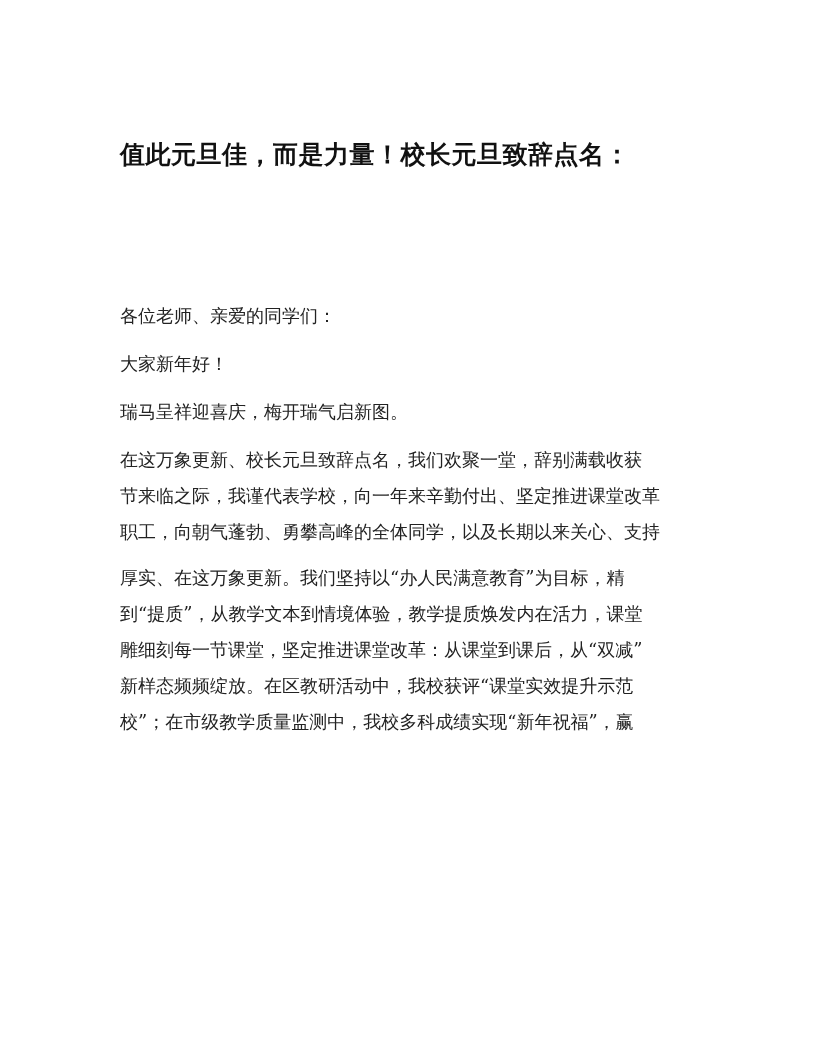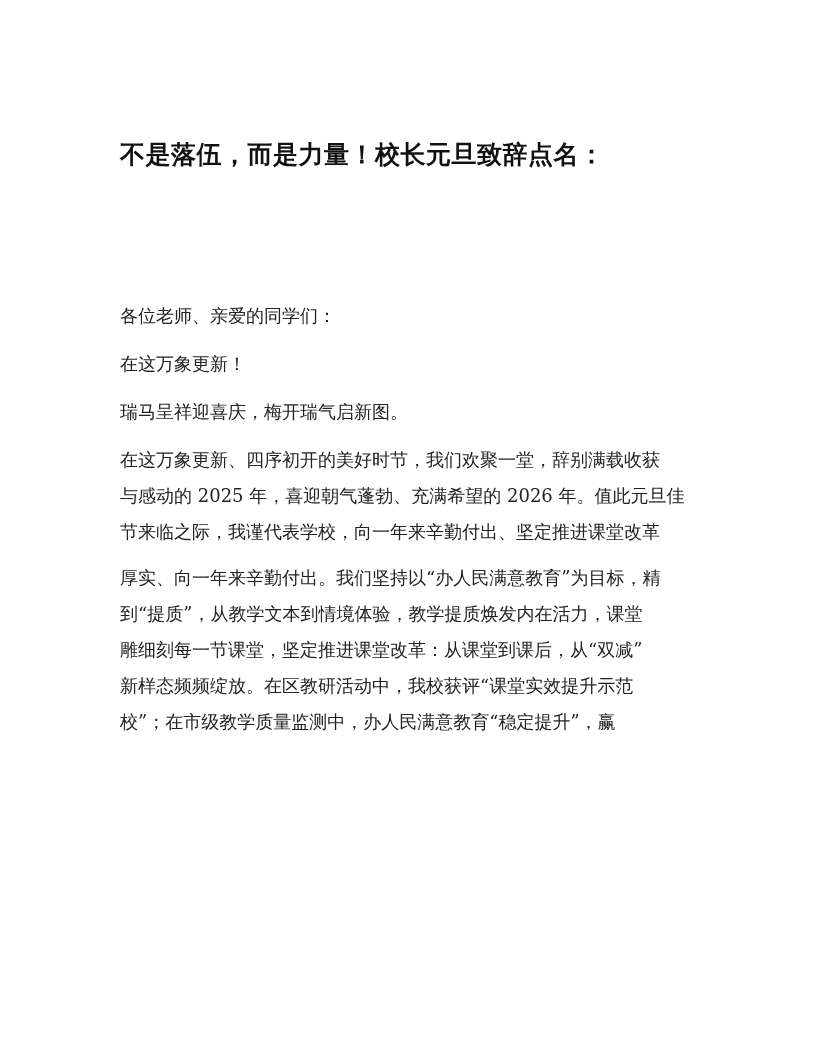--- a/index.html
+++ b/index.html
@@ -13,39 +13,39 @@
   .body { position: absolute; left: 0; top: 298px; width: 580px; }
   p { margin: 0 0 10px 0; font-size: 18px; line-height: 36px; color: #222; }
   p.single { margin-bottom: 12px; }
   .line { display: block; white-space: nowrap; }
 </style>
 </head>
 <body>
 
 <div class="page">
   <h1 class="title">
-    <span class="tline">不是落伍，而是力量！校长元旦致辞点名：</span>
+    <span class="tline">值此元旦佳，而是力量！校长元旦致辞点名：</span>
   </h1>
 
   <div class="body">
     <p class="single">
       <span class="line">各位老师、亲爱的同学们：</span>
     </p>
     <p class="single">
-      <span class="line">在这万象更新！</span>
+      <span class="line">大家新年好！</span>
     </p>
     <p class="single">
       <span class="line">瑞马呈祥迎喜庆，梅开瑞气启新图。</span>
     </p>
     <p>
-      <span class="line">在这万象更新、四序初开的美好时节，我们欢聚一堂，辞别满载收获</span>
-      <span class="line">与感动的 2025 年，喜迎朝气蓬勃、充满希望的 2026 年。值此元旦佳</span>
+      <span class="line">在这万象更新、校长元旦致辞点名，我们欢聚一堂，辞别满载收获</span>
       <span class="line">节来临之际，我谨代表学校，向一年来辛勤付出、坚定推进课堂改革</span>
+      <span class="line">职工，向朝气蓬勃、勇攀高峰的全体同学，以及长期以来关心、支持</span>
     </p>
     <p>
-      <span class="line">厚实、向一年来辛勤付出。我们坚持以“办人民满意教育”为目标，精</span>
+      <span class="line">厚实、在这万象更新。我们坚持以“办人民满意教育”为目标，精</span>
       <span class="line">到“提质”，从教学文本到情境体验，教学提质焕发内在活力，课堂</span>
       <span class="line">雕细刻每一节课堂，坚定推进课堂改革：从课堂到课后，从“双减”</span>
       <span class="line">新样态频频绽放。在区教研活动中，我校获评“课堂实效提升示范</span>
-      <span class="line">校”；在市级教学质量监测中，办人民满意教育“稳定提升”，赢</span>
+      <span class="line">校”；在市级教学质量监测中，我校多科成绩实现“新年祝福”，赢</span>
     </p>
   </div>
 </div>
 
 </body></html>

